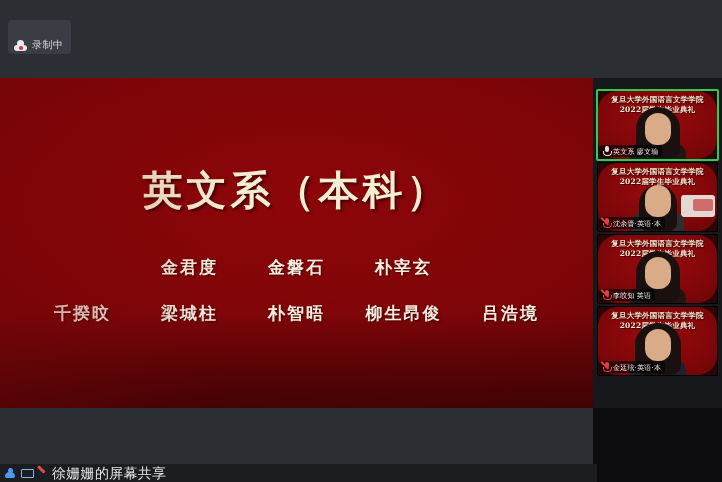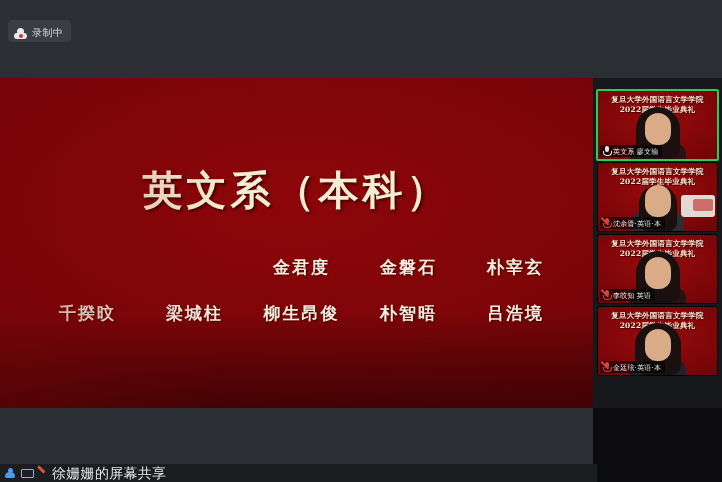--- a/index.html
+++ b/index.html
@@ -11,21 +11,21 @@
   #app{position:absolute;inset:0;background:#2b2e33;}
 
   
   .topbar{
     position:absolute;left:0;top:0;width:722px;height:78px;
     background:#2b2e33;
   }
   .rec-pill{
     position:absolute;left:8px;top:20px;height:18px;
     display:flex;align-items:center;gap:5px;
-    padding:4px 8px 0 6px;border-radius:4px;background:#3a3d43;
+    padding:16px 8px 0 6px;border-radius:4px;background:#3a3d43;
   }
   .cloud-ic{position:relative;width:13px;height:11px;display:block;}
   .cloud-ic .c1{position:absolute;left:0;bottom:0;width:13px;height:6px;background:#e9eaec;border-radius:3px;}
   .cloud-ic .c2{position:absolute;left:3px;top:0;width:7px;height:7px;background:#e9eaec;border-radius:50%;}
   .cloud-ic .dot{position:absolute;left:4.5px;bottom:0.5px;width:4px;height:4px;border-radius:50%;background:#e02b2b;}
   .rec-txt{font-size:10px;color:#d8dade;letter-spacing:.4px;line-height:1;}
 
   
   .share-area{
     position:absolute;left:0;top:78px;width:593px;height:330px;
@@ -45,21 +45,21 @@
     background:linear-gradient(90deg,rgba(120,6,9,.35),rgba(120,6,9,0));
   }
   .slide-title{
     position:absolute;left:0;right:0;top:92px;text-align:center;
     font-size:40px;line-height:1;letter-spacing:4px;
     color:#f6ecd2;font-weight:700;
     font-family:"DejaVu Serif","Liberation Serif",serif;
     text-shadow:2px 2px 3px rgba(40,0,0,.75);
   }
   .names{position:absolute;left:24px;right:24px;top:172px;}
-  .name-row{display:flex;justify-content:flex-end;margin-bottom:12px;}
+  .name-row{display:flex;justify-content:center;margin-bottom:12px;}
   .name-cell{
     width:107px;flex:0 0 107px;text-align:center;
     font-size:17px;line-height:34px;letter-spacing:2px;
     color:#f4edde;font-weight:600;
     font-family:"DejaVu Serif","Liberation Serif",serif;
     text-shadow:1px 1px 2px rgba(40,0,0,.7);
   }
 
   
   .strip{
@@ -68,20 +68,21 @@
   }
   .tile{
     position:absolute;left:4px;width:119px;height:68px;
     background:#2a0406;overflow:hidden;border:1px solid #000;
     border-radius:2px;
   }
   .tile.active{border:2px solid #2ecc55;left:3px;}
   .tile .vbg{
     position:absolute;inset:0;
     background:radial-gradient(120% 120% at 50% 40%,#9a0a0d 0%,#760507 55%,#4c0305 100%);
+    border-radius:20px;
   }
   .vbg-l1,.vbg-l2{
     position:absolute;left:0;right:0;text-align:center;
     color:#f3e6cf;font-weight:700;white-space:nowrap;
     font-family:"DejaVu Serif","Liberation Serif",serif;
     text-shadow:1px 1px 1px rgba(30,0,0,.8);
   }
   .vbg-l1{top:4px;font-size:7.5px;letter-spacing:.2px;}
   .vbg-l2{top:14px;font-size:7.5px;letter-spacing:.2px;}
   .person{
@@ -149,22 +150,22 @@
 
         <div class="name-row">
           <div class="name-cell">金君度</div>
           <div class="name-cell">金磐石</div>
           <div class="name-cell">朴宰玄</div>
         </div>
 
         <div class="name-row">
           <div class="name-cell">千揆旼</div>
           <div class="name-cell">梁城柱</div>
+          <div class="name-cell">朴智晤</div>
           <div class="name-cell">柳生昂俊</div>
-          <div class="name-cell">朴智晤</div>
           <div class="name-cell">吕浩境</div>
         </div>
 
 
       </div>
     </div>
   </div>
 
   <div class="strip">
 

